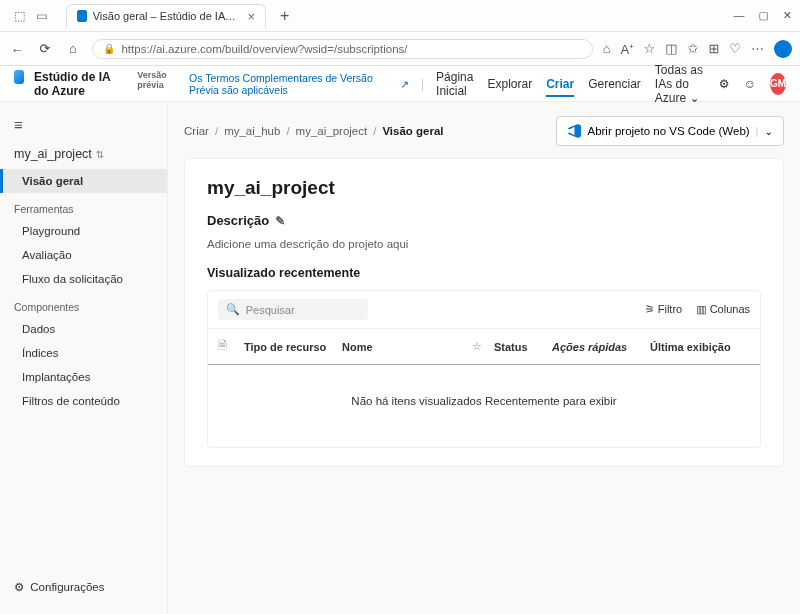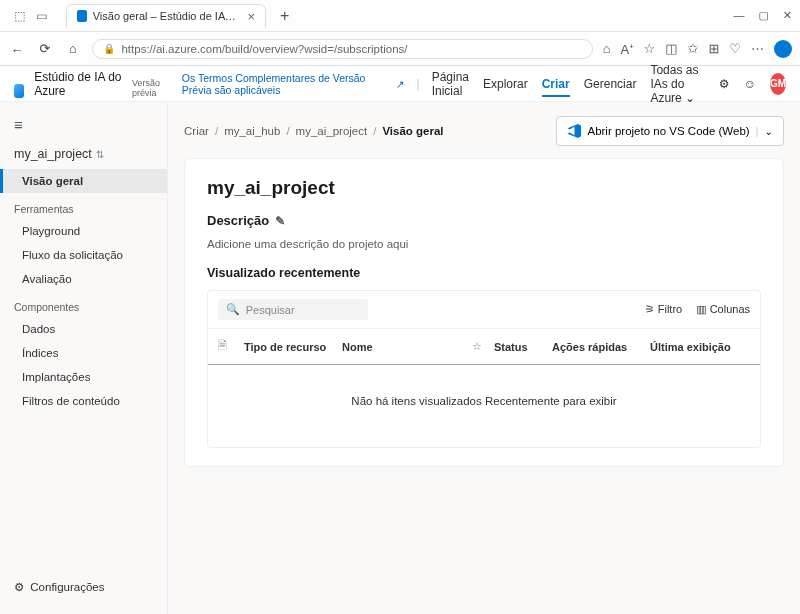--- a/index.html
+++ b/index.html
@@ -17,21 +17,21 @@
 
 .addrbar { height: 34px; background: #fdfdfd; display: flex; align-items: center; padding: 0 8px; gap: 10px; border-bottom: 1px solid #e0e0e0; }
 .addrbar .nav-btn { width: 18px; text-align: center; color: #444; font-size: 13px; }
 .url-box { flex: 1; display: flex; align-items: center; gap: 6px; background: #fff; border: 1px solid #ddd; border-radius: 14px; padding: 3px 10px; font-size: 11.5px; color: #666; }
 .url-box .lock { color: #777; font-size: 10px; }
 .addr-icons { display: flex; gap: 10px; color: #555; font-size: 13px; align-items: center; }
 .addr-icons .profile { width: 18px; height: 18px; border-radius: 50%; background: #0078d4; }
 
 
 .app-header { height: 36px; background: #fff; display: flex; align-items: center; padding: 0 14px; gap: 10px; border-bottom: 1px solid #eee; font-size: 12px; }
-.brand { display: flex; align-items: flex-end; gap: 10px; font-weight: 400; color: #1b1b1b; }
+.brand { display: flex; align-items: flex-start; gap: 10px; font-weight: 700; color: #1b1b1b; }
 .brand-icon { width: 14px; height: 14px; background: linear-gradient(135deg,#50b0ff,#0078d4); border-radius: 3px; }
 .preview-tag { font-size: 9px; color: #666; }
 .terms-link { color: #0067b8; font-size: 10.5px; display: flex; align-items: center; gap: 3px; }
 .header-nav { margin-left: auto; display: flex; gap: 14px; align-items: center; font-size: 12px; color: #323130; }
 .header-nav .nav-item.active { color: #0078d4; font-weight: 600; border-bottom: 2px solid #0078d4; padding-bottom: 4px; margin-bottom: -6px; }
 .avatar { width: 22px; height: 22px; border-radius: 50%; background: #ef4444; color: #fff; display: flex; align-items: center; justify-content: center; font-size: 10px; font-weight: 600; }
 
 
 .main { display: flex; height: calc(614px - 32px - 34px - 36px); background: #faf9f8; }
 .sidebar { width: 168px; background: #faf9f8; border-right: 1px solid #eee; padding: 10px 0; display: flex; flex-direction: column; }
@@ -61,21 +61,21 @@
 .table-box { border: 1px solid #eee; border-radius: 4px; }
 .table-toolbar { display: flex; align-items: center; padding: 8px 10px; gap: 10px; }
 .search-box { background: #f3f3f3; border-radius: 3px; padding: 4px 8px; display: flex; align-items: center; gap: 6px; font-size: 11px; color: #888; width: 150px; }
 .toolbar-right { margin-left: auto; display: flex; gap: 14px; font-size: 11px; color: #323130; align-items: center; }
 .th-row { display: flex; padding: 8px 10px; border-top: 1px solid #f0f0f0; font-size: 11px; color: #323130; align-items: center; gap: 8px; }
 .th-icon { width: 18px; color: #888; font-size: 11px; }
 .th-tipo { width: 90px; font-weight: 600; }
 .th-nome { flex: 1; font-weight: 600; }
 .th-star { width: 14px; color: #888; }
 .th-status { width: 50px; font-weight: 600; }
-.th-acoes { width: 90px; font-weight: 600; }
+.th-acoes { width: 90px; font-weight: 600; font-style: italic; }
 .th-ultima { width: 100px; font-weight: 700; }
 .empty { text-align: center; padding: 30px 0 40px; font-size: 11.5px; color: #323130; border-top: 1px solid #a3a3a3; }
 </style>
 </head>
 <body>
 
 <div class="titlebar">
   <div class="win-icons">
     <span>⬚</span>
     <span>▭</span>
@@ -140,22 +140,22 @@
 <div class="main">
   <div class="sidebar">
     <div class="hamburger">≡</div>
     <div class="project-name">
       <span>my_ai_project</span>
       <span style="font-size:10px;color:#888">⇅</span>
     </div>
     <div class="side-item active">Visão geral</div>
     <div class="side-section">Ferramentas</div>
     <div class="side-item">Playground</div>
+    <div class="side-item">Avaliação</div>
     <div class="side-item">Fluxo da solicitação</div>
-    <div class="side-item">Avaliação</div>
     <div class="side-section">Componentes</div>
     <div class="side-item">Dados</div>
     <div class="side-item">Índices</div>
     <div class="side-item">Implantações</div>
     <div class="side-item">Filtros de conteúdo</div>
     <div class="side-footer">
       <span>⚙</span>
       <span>Configurações</span>
     </div>
   </div>

